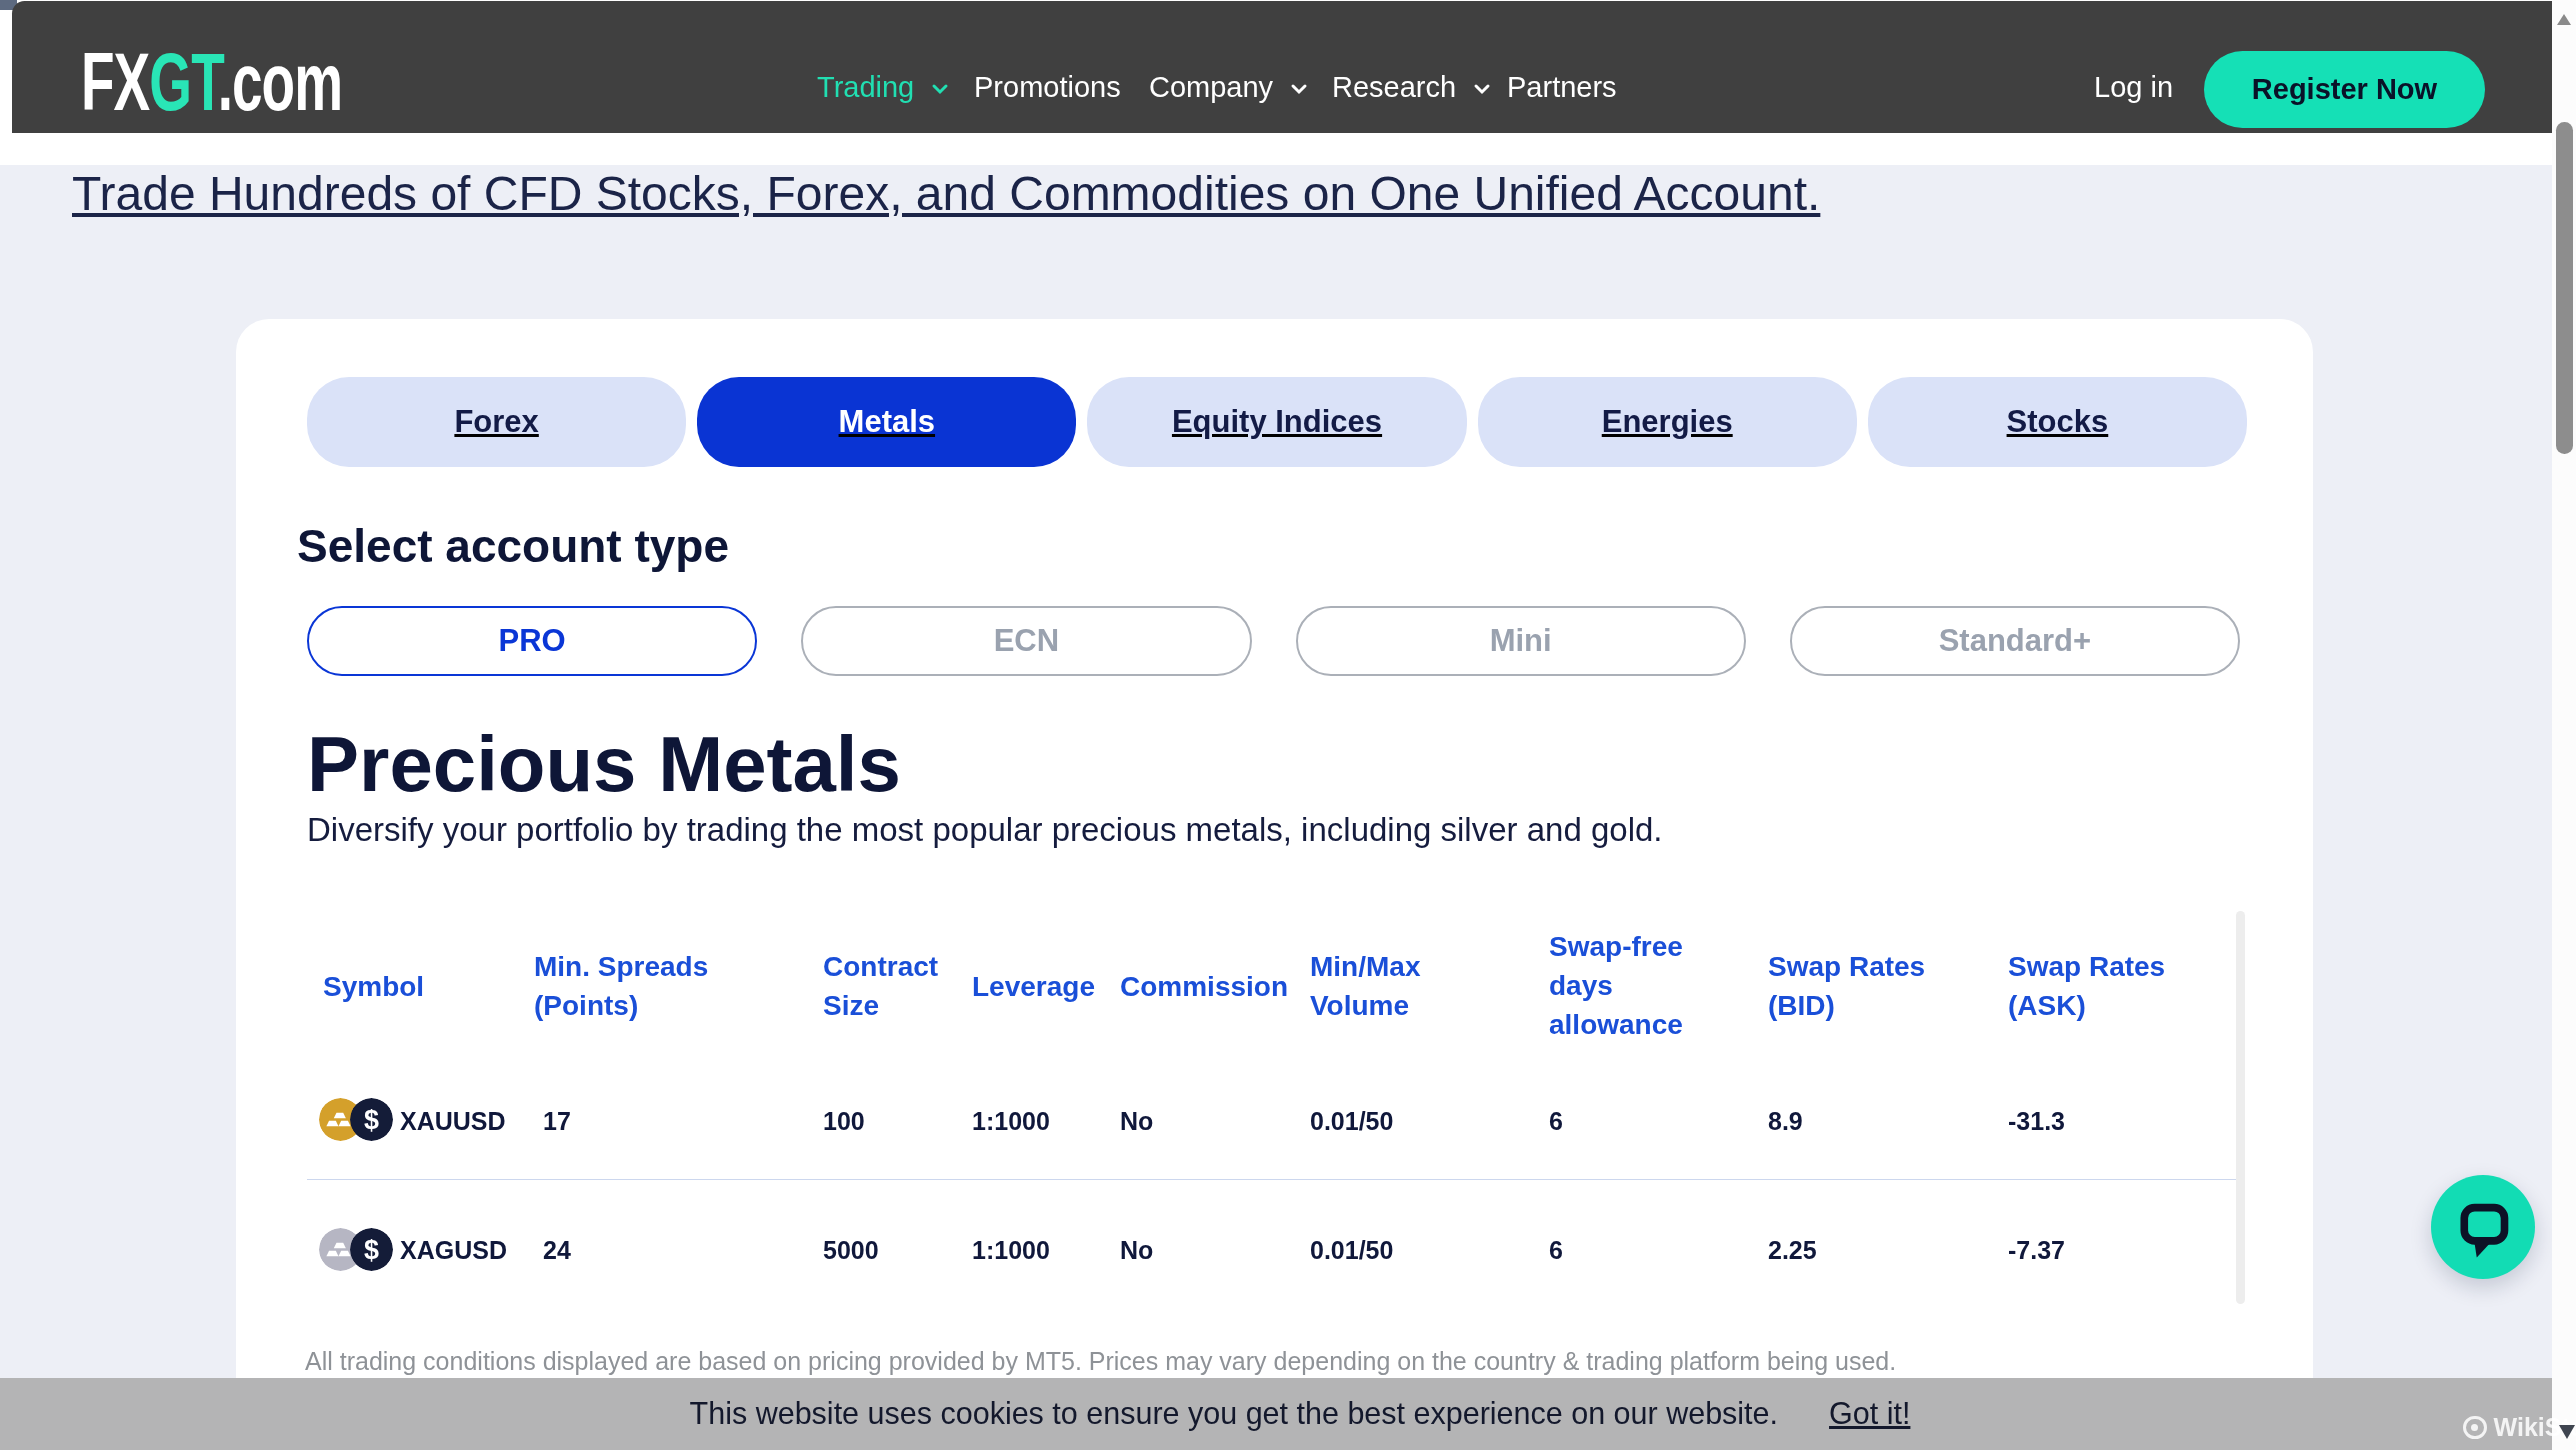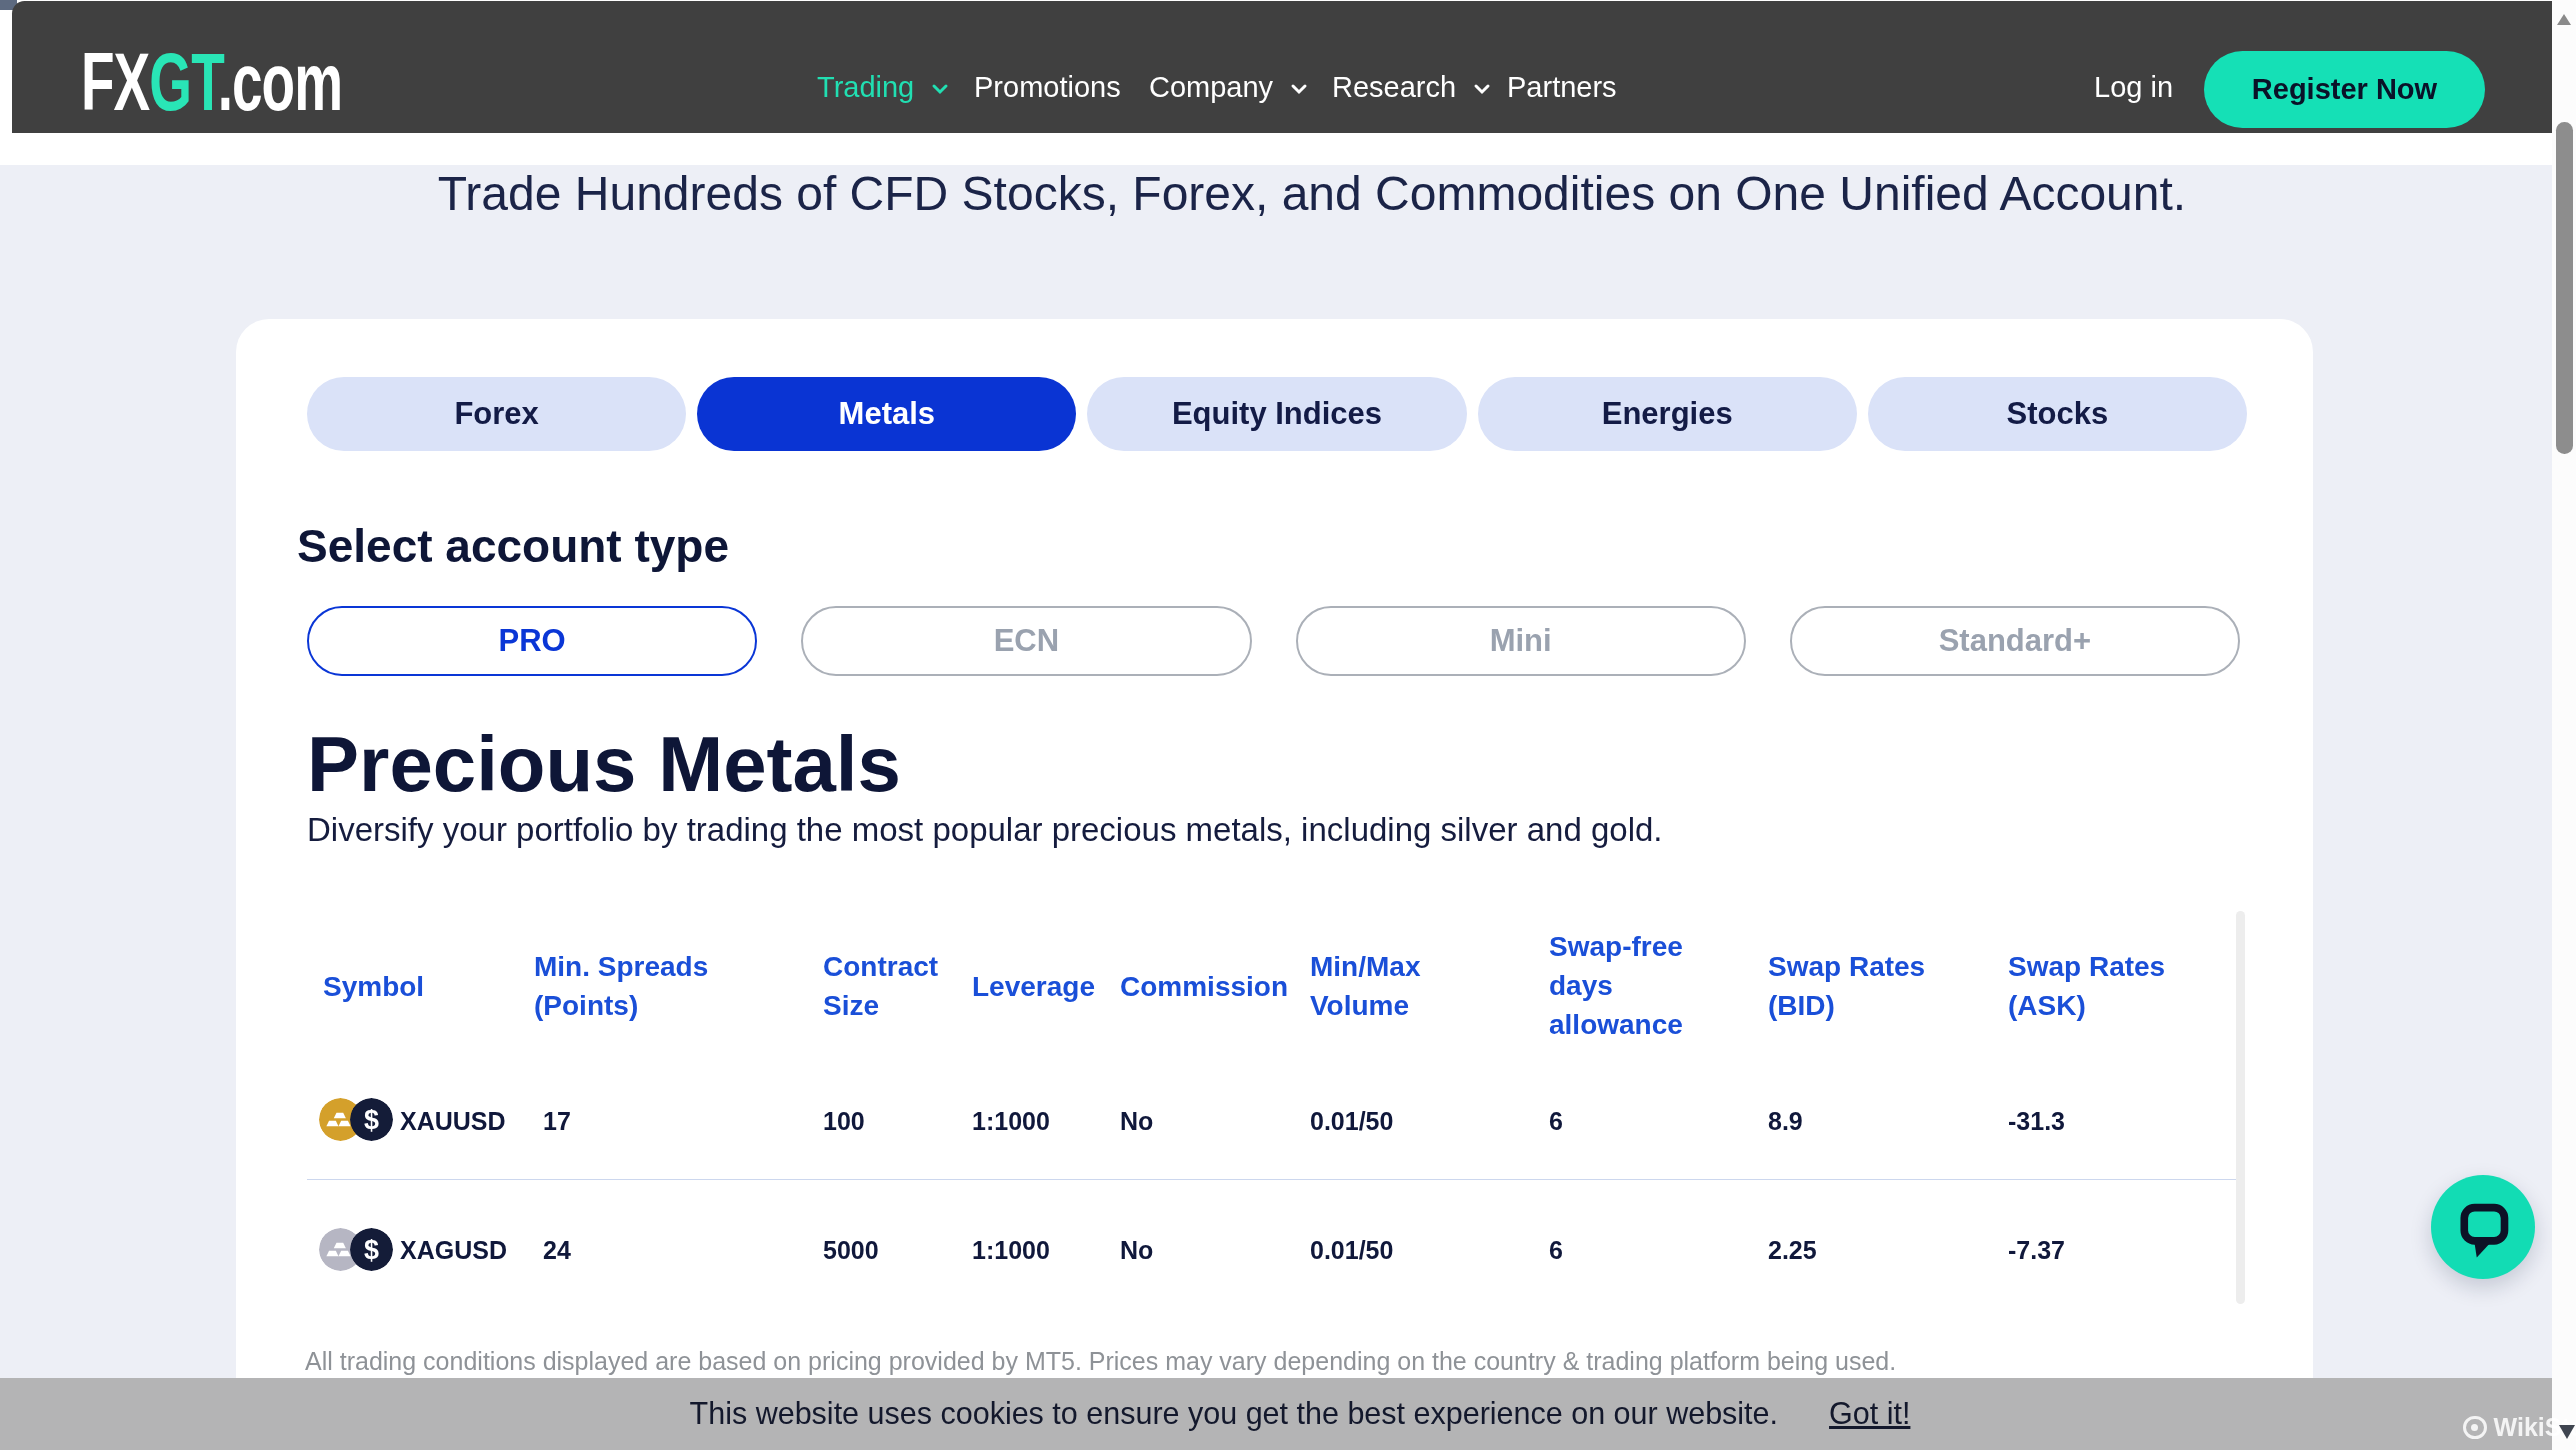--- a/index.html
+++ b/index.html
@@ -14,27 +14,27 @@
 #corner { position:absolute; left:0; top:0; width:16.6px; height:9.7px; background:#5d6a80; }
 #logo { position:absolute; left:69px; top:34px; font-size:82px; font-weight:bold; letter-spacing:-1.4px; color:#fff; transform:scaleX(.67); transform-origin:0 0; white-space:nowrap; }
 #logo .gt { color:#29e5b6; }
 .nav { position:absolute; top:69px; height:35px; line-height:35px; font-size:29px; color:#fff; white-space:nowrap; }
 .nav.teal { color:#21dfb2; }
 .chev { display:inline-block; width:18px; height:18px; margin-left:16.6px; vertical-align:-0.7px; }
 #login { position:absolute; left:2082px; top:69px; font-size:29px; line-height:35px; color:#fff; }
 #reg { position:absolute; left:2192px; top:50px; width:281px; height:77px; border-radius:39px; background:#15e0b6; color:#0a1228; font-size:29px; font-weight:bold; text-align:center; line-height:77px; }
 
 
-#hero { position:absolute; left:72px; top:166px; width:2480px; text-align:center; font-size:48px; font-weight:500; color:#1b2448; line-height:55px; }
+#hero { position:absolute; left:72px; top:166px; width:2480px; font-size:48px; font-weight:500; color:#1b2448; line-height:55px;text-decoration:underline; }
 
 
 #card { position:absolute; left:236px; top:319px; width:2077px; height:1178px; background:#fff; border-radius:33px; }
 
 
-#tabs { position:absolute; left:71px; top:58px; width:1940px; height:74px; display:flex; gap:11px; }
+#tabs { position:absolute; left:71px; top:58px; width:1940px; height:90px; display:flex; gap:11px;text-decoration:underline; }
 .tab { flex:1; border-radius:42px; background:#dae2f8; color:#131b46; font-size:31px; font-weight:bold; display:flex; align-items:center; justify-content:center; }
 .tab.active { background:#0a34d3; color:#fff; }
 
 #selhead { position:absolute; left:61px; top:200px; font-size:46px; font-weight:bold; color:#0e1637; }
 
 
 #accounts { position:absolute; left:71px; top:287px; width:1933px; height:70px; display:flex; gap:44px; }
 .acct { flex:1; border-radius:35px; border:2.1px solid #abb0b8; color:#9aa2af; font-size:31px; font-weight:bold; display:flex; align-items:center; justify-content:center; background:#fff; }
 .acct.active { border-color:#0a36d6; color:#0a36d6; }
 

